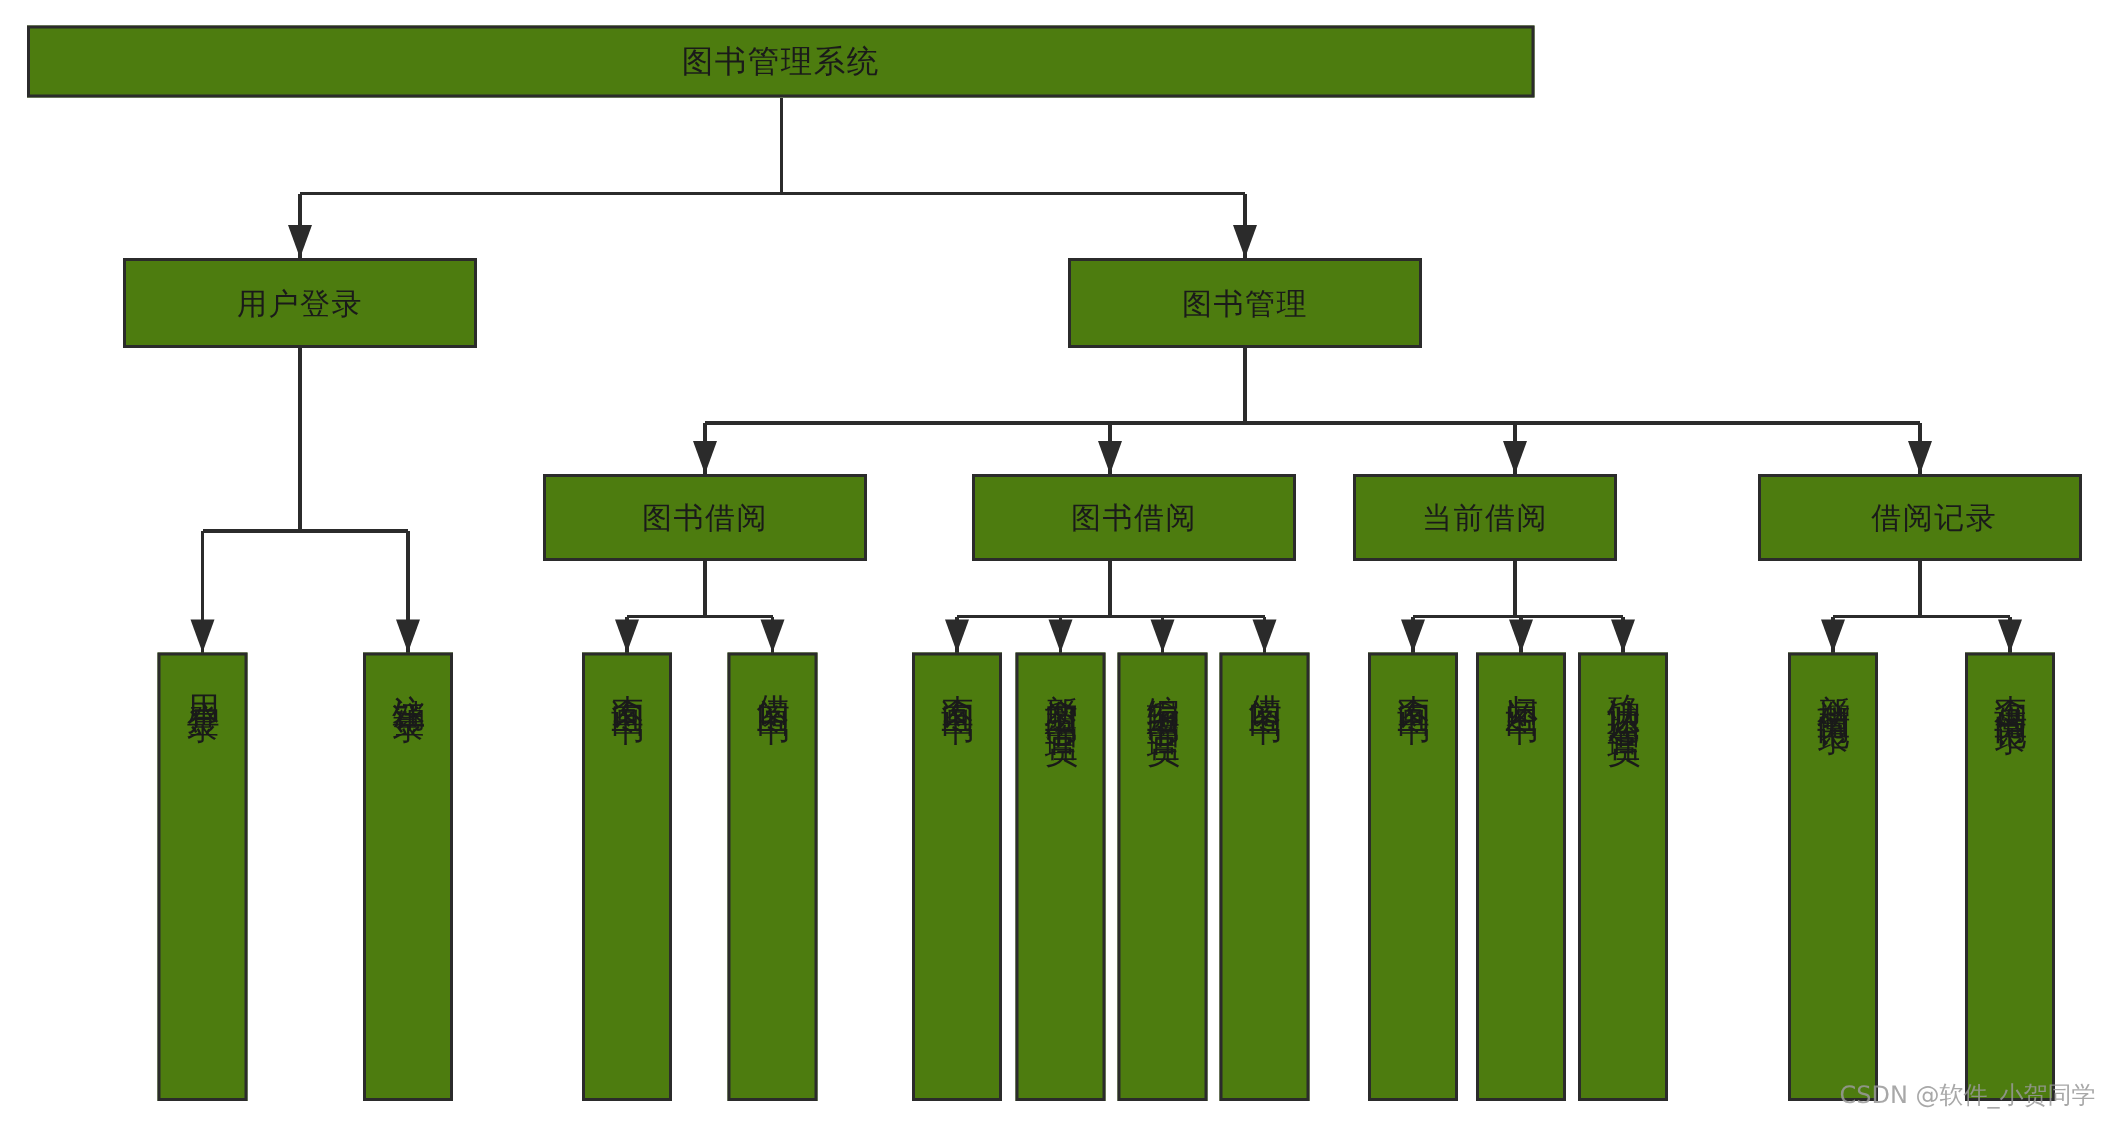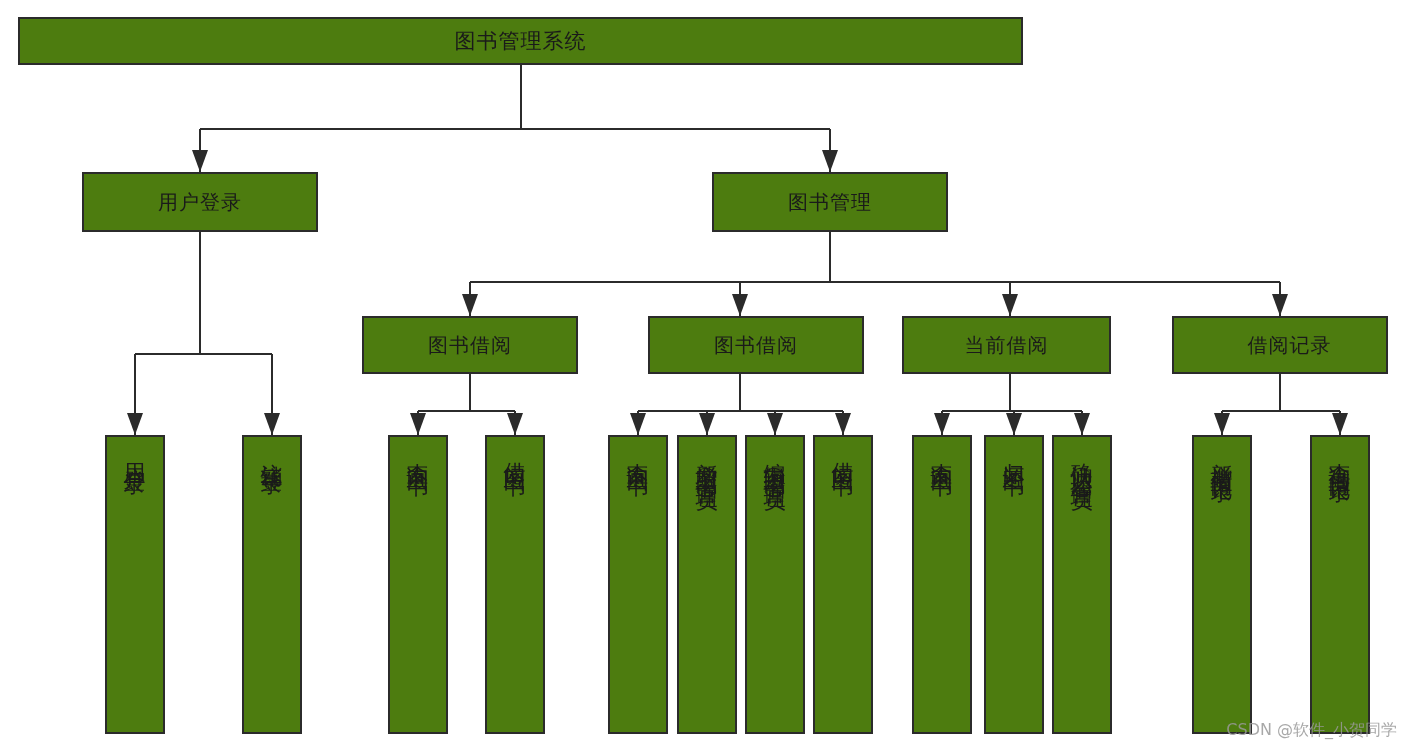--- a/index.html
+++ b/index.html
@@ -129,21 +129,21 @@
   <div class="node h" style="left:712px;top:172px;width:236px;height:60px;">
     <span class="label">图书管理</span>
   </div>
 
   <div class="node h" style="left:362px;top:316px;width:216px;height:58px;">
     <span class="label">图书借阅</span>
   </div>
   <div class="node h" style="left:648px;top:316px;width:216px;height:58px;">
     <span class="label">图书借阅</span>
   </div>
-  <div class="node h" style="left:902px;top:316px;width:209px;height:58px;">
+  <div class="node h" style="left:902px;top:316px;width:176px;height:58px;">
     <span class="label">当前借阅</span>
   </div>
   <div class="node h" style="left:1172px;top:316px;width:216px;height:58px;padding-left:19px;">
     <span class="label">借阅记录</span>
   </div>
 
   <div class="node v" style="left:105px;top:435px;width:60px;height:299px;">
     <span class="label">用户登录</span>
   </div>
   <div class="node v" style="left:242px;top:435px;width:60px;height:299px;">

